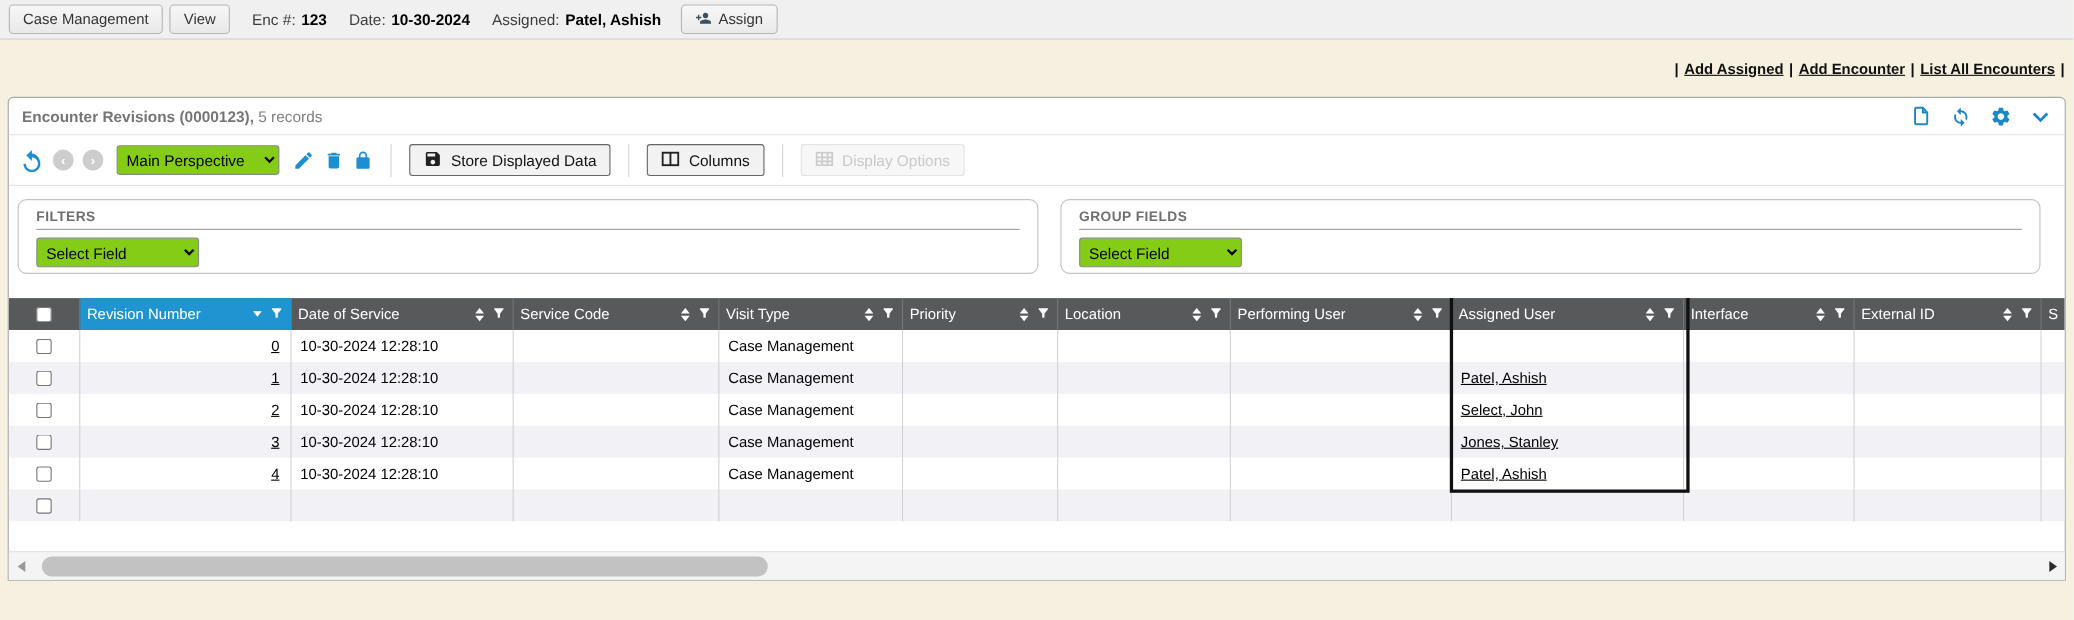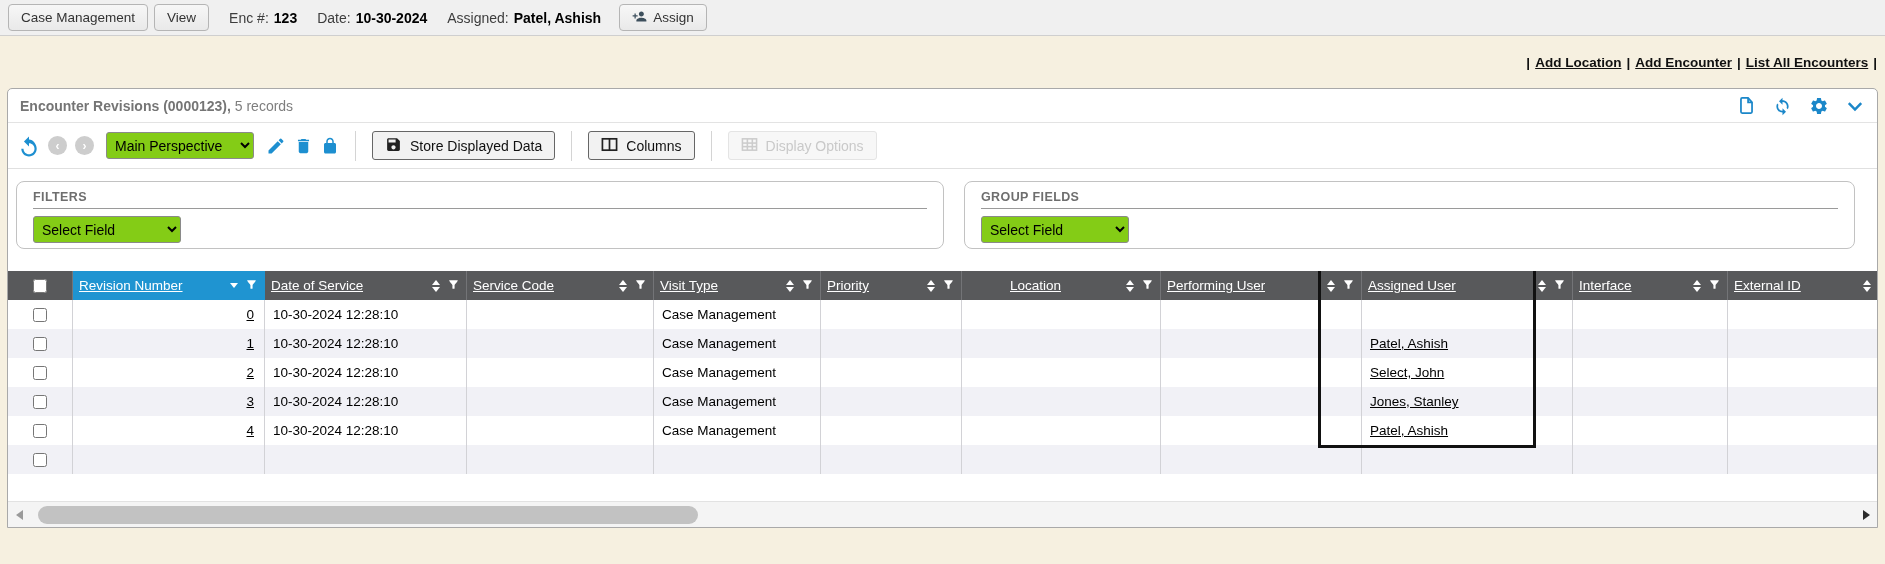--- a/index.html
+++ b/index.html
@@ -55,31 +55,31 @@
   .fbox-group { flex:1; }
   .fbox-label { font-size:12.5px; font-weight:bold; color:#6e6e6e; letter-spacing:.4px;
                 border-bottom:1px solid #9a9a9a; padding-bottom:4px; }
   .fbox select { width:148px; margin-top:7px; }
 
   
   .tablewrap { position:relative; margin-top:22px; overflow:hidden; width:100%; }
   .tr { display:flex; height:29px; }
   .td, .th { flex:none; display:flex; align-items:center; font-size:13.5px; overflow:hidden; white-space:nowrap; }
   .thead { background:#58595b; }
-  .th { color:#fff; border-right:1px solid #737477; padding:0 6px; justify-content:space-between; cursor:pointer;text-decoration:underline; }
+  .th { color:#fff; border-right:1px solid #737477; padding:0 6px; justify-content:space-between; cursor:pointer; }
   .th .lbl { overflow:hidden; }
   .th.sorted { background:#1f94d1; border-right-color:#1f94d1; }
   .th-icons { display:flex; align-items:center; gap:7px; flex:none; }
   .sorters { display:flex; flex-direction:column; gap:2px; }
   .tri-up { width:0; height:0; border-left:4.5px solid transparent; border-right:4.5px solid transparent;
             border-bottom:5px solid #fff; }
   .tri-down { width:0; height:0; border-left:4.5px solid transparent; border-right:4.5px solid transparent;
               border-top:5px solid #fff; }
   .c0{width:65px; justify-content:center;} .c1{width:192px;} .c2{width:202px;} .c3{width:187px;}
-  .c4{width:167px;} .c5{width:141px;} .c6{width:157px;margin-left:42px;} .c7{width:201px;} .c8{width:211px;}
+  .c4{width:167px;} .c5{width:141px;} .c6{width:157px;} .c7{width:201px;} .c8{width:211px;}
   .c9{width:155px;} .c10{width:170px;} .c11{width:60px;}
   .td { border-right:1px solid #d2d2d6; padding:0 8px; color:#000; }
   .td.c0 { padding:0; }
   .tr.alt { background:#f1f1f6; }
   .td a { color:#000; text-decoration:underline; cursor:pointer; }
   .td.num { justify-content:flex-end; padding-right:10px; }
   input[type=checkbox] { width:14px; height:14px; cursor:pointer; }
   .highlight-rect { position:absolute; left:1310px; top:-3px; width:218px; height:180px;
                     border:3px solid #111; pointer-events:none; }
 
@@ -118,21 +118,21 @@
       <svg width="15" height="15" viewBox="0 0 24 24">
           <path fill="#3d4f5c" d="M15 12c2.21 0 4-1.79 4-4s-1.79-4-4-4-4 1.79-4 4 1.79 4 4 4zm-9-2V7H4v3H1v2h3v3h2v-3h3v-2H6zm9 4c-2.67 0-8 1.34-8 4v2h16v-2c0-2.66-5.33-4-8-4z"></path>
         </svg>
     </span>
     <span>Assign</span>
   </button>
 </header>
 
 <nav class="links-row">
   <span class="sep">|</span>
-  <a>Add Location</a>
+  <a>Add Assigned</a>
   <span class="sep">|</span>
   <a>Add Encounter</a>
   <span class="sep">|</span>
   <a>List All Encounters</a>
   <span class="sep">|</span>
 </nav>
 
 <section class="panel">
 
   <div class="panel-header">

